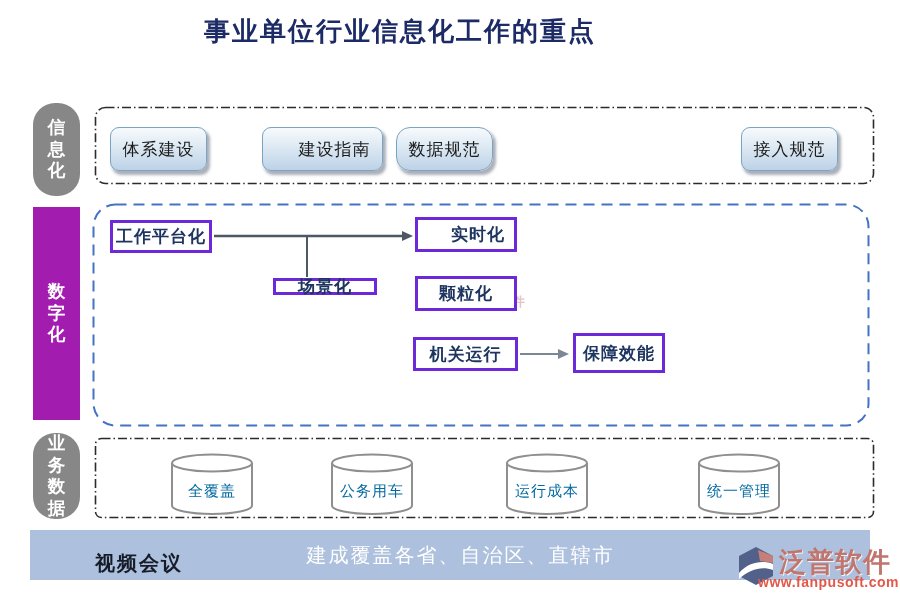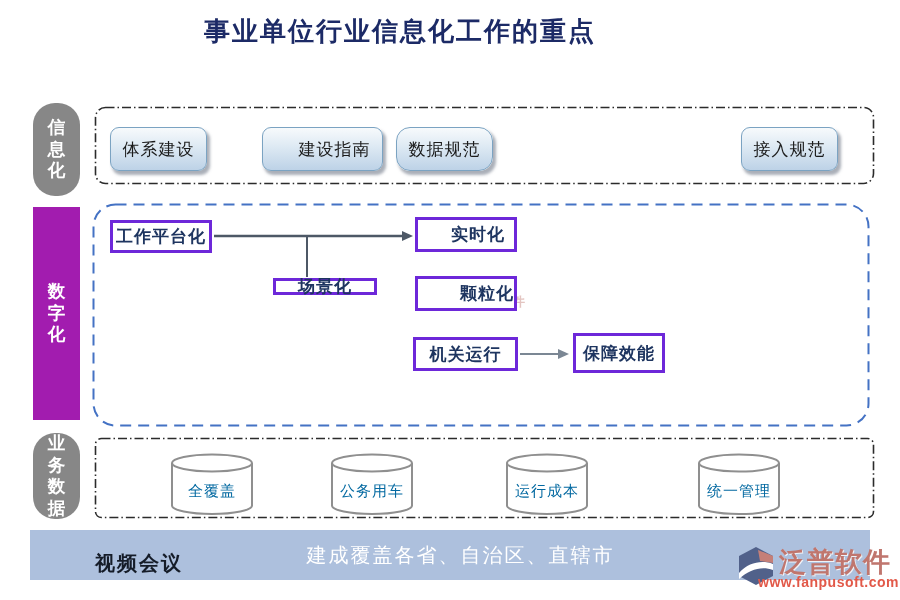--- a/index.html
+++ b/index.html
@@ -127,21 +127,21 @@
 
   <div class="node" style="left:110px;top:220px;width:102px;height:33px;">
     <span>工作平台化</span>
   </div>
   <div class="node" style="left:415px;top:217px;width:102px;height:35px;padding-left:24px;">
     <span>实时化</span>
   </div>
   <div class="node" style="left:256px;top:278px;width:104px;height:17px;margin-left:17px;">
     <span>场景化</span>
   </div>
-  <div class="node" style="left:415px;top:276px;width:102px;height:35px;justify-content:flex-end;">
+  <div class="node" style="left:415px;top:276px;width:102px;height:35px;">
     <span>颗粒化</span>
   </div>
   <div class="node" style="left:413px;top:337px;width:105px;height:34px;">
     <span>机关运行</span>
   </div>
   <div class="node" style="left:573px;top:333px;width:92px;height:40px;">
     <span>保障效能</span>
   </div>
 
   <div class="watermark">

